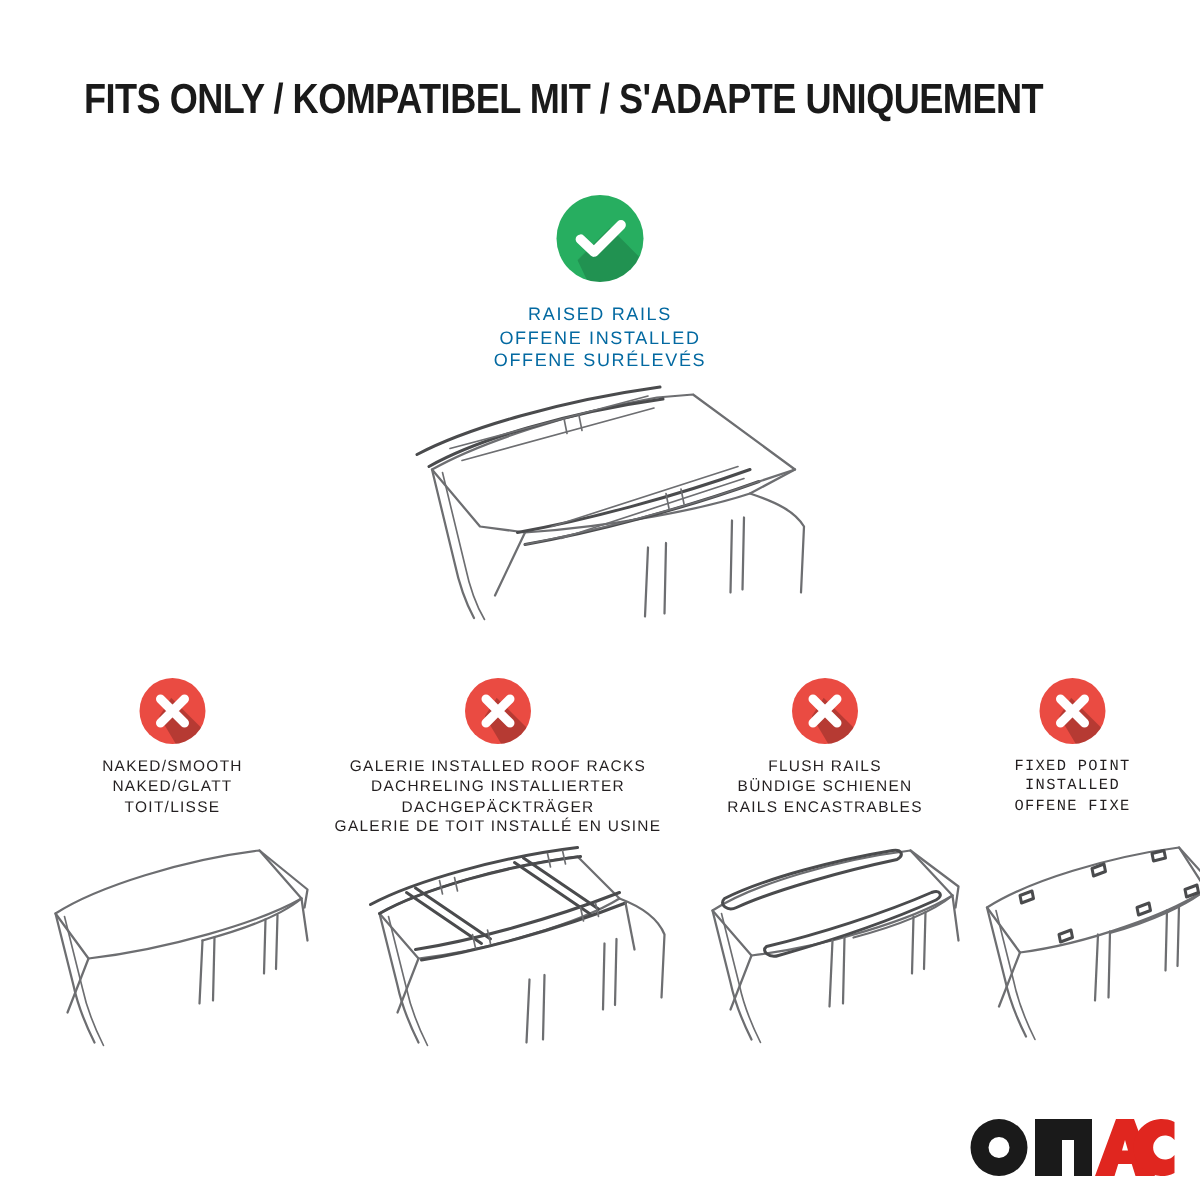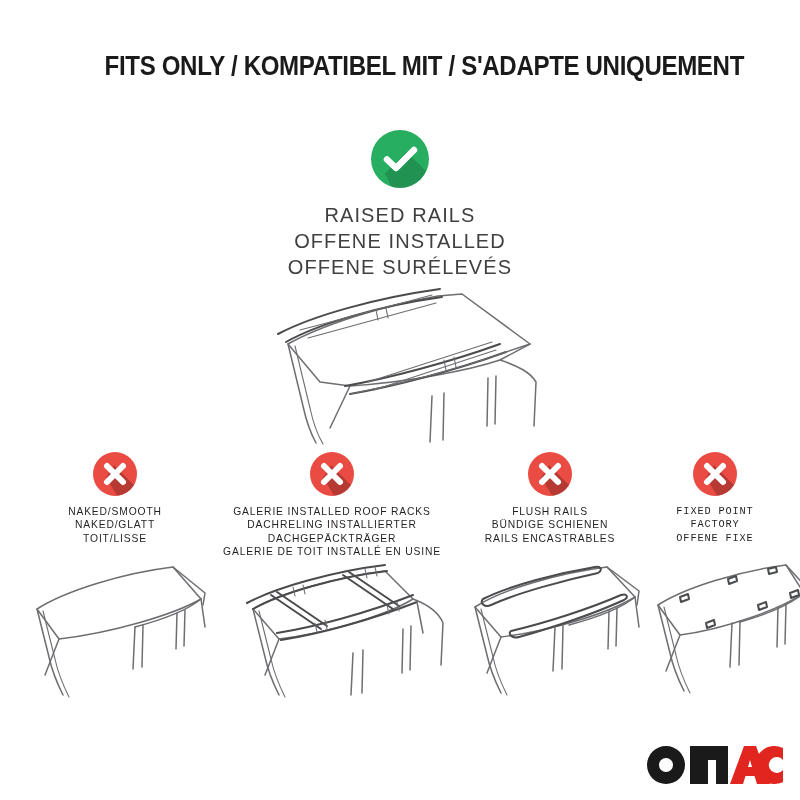--- a/index.html
+++ b/index.html
@@ -15,21 +15,21 @@
     font-family: "Liberation Sans", sans-serif;
     color: #231f20;
   }
 
   
   .header {
     position: absolute;
     top: 50px;
     left: 0;
     width: 800px;
-    text-align: right;
+    text-align: left;
   }
   .header-title {
     font-family: "Liberation Sans Narrow", "Liberation Sans", sans-serif;
     font-weight: bold;
     font-size: 28px;
     letter-spacing: -0.4px;
     color: #1a1a1a;
     transform: scaleX(0.86);
     white-space: nowrap;
   }
@@ -67,23 +67,23 @@
     background: rgba(0,0,0,0.22);
     clip-path: polygon(48% 30%, 100% 82%, 100% 100%, 55% 100%, 30% 58%);
   }
   .badge svg { position: relative; display: block; }
 
   .hero-labels {
     margin-top: 14px;
     line-height: 1.30;
   }
   .hero-labels div {
-    font-size: 20px;
+    font-size: 12px;
     letter-spacing: 1.1px;
-    color: #404040;
+    color: #0369a1;
     white-space: nowrap;
   }
 
   .hero-art {
     margin-top: 6px;
     width: 400px;
     height: 165px;
   }
 
   
@@ -309,21 +309,21 @@
 
   <div class="col col-fixed">
     <div class="badge no">
       <div class="shadow"></div>
       <svg width="44" height="44" viewBox="0 0 44 44">
         <path d="M14 14 L30 30 M30 14 L14 30" fill="none" stroke="#ffffff" stroke-width="6" stroke-linecap="round"></path>
       </svg>
     </div>
     <div class="col-labels">
       <div>FIXED POINT</div>
-      <div>FACTORY</div>
+      <div>INSTALLED</div>
       <div>OFFENE FIXE</div>
     </div>
     <div class="col-art">
       <svg class="art-svg" width="170" height="150" viewBox="0 0 170 150">
         <path d="M18 48 C46 30 100 14 146 8 L164 36 C140 52 86 72 40 78 Z"></path>
         <path d="M18 48 L30 96 C33 110 38 122 44 134"></path>
         <path d="M24 50 L36 98 C39 112 44 124 50 136" class="thin"></path>
         <path d="M40 78 L26 114"></path>
         <path d="M146 8 L166 30 L164 44"></path>
         <path d="M164 36 C152 46 128 57 100 65"></path>

